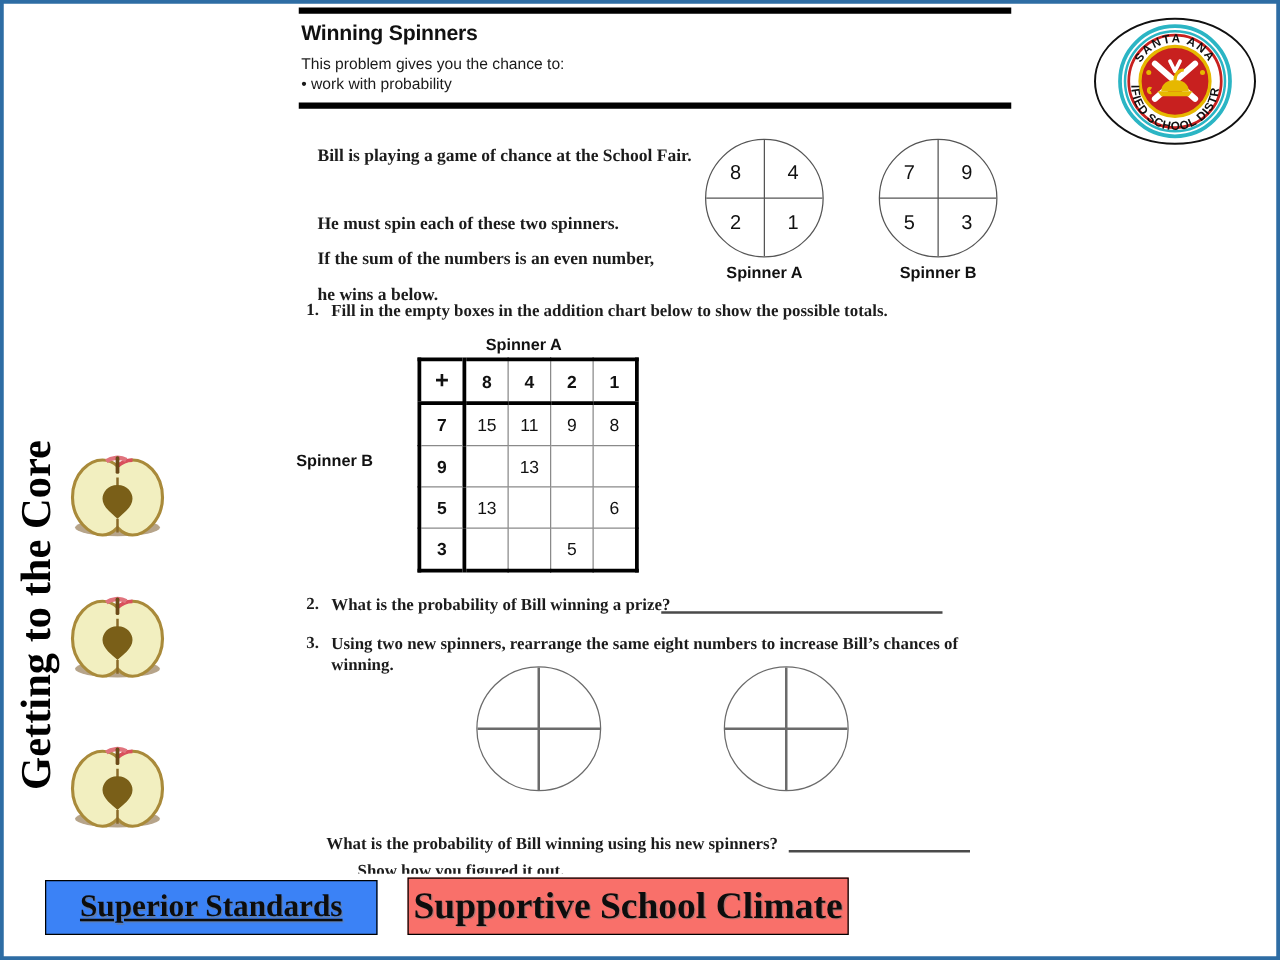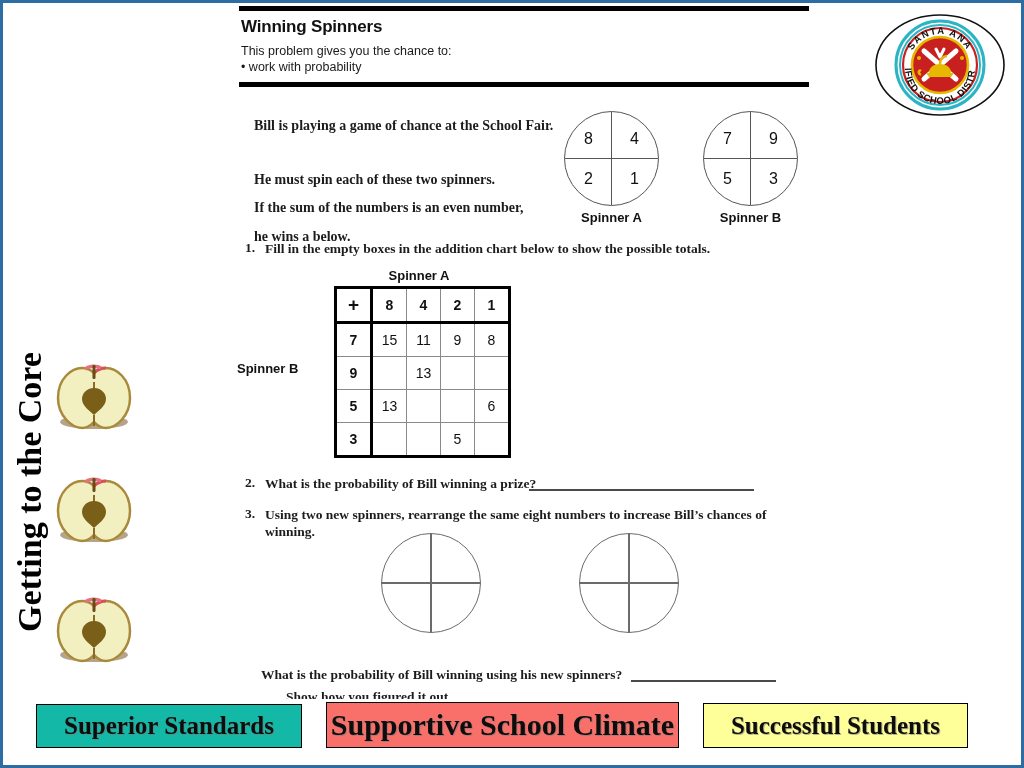--- a/index.html
+++ b/index.html
@@ -431,23 +431,20 @@
       <path id="arc-bottom" d="M 31 56 a 35 35 0 0 0 70 0" fill="none"></path>
     </defs>
     <text font-family="Liberation Sans, sans-serif" font-size="9.5" font-weight="bold" fill="#111111" letter-spacing="1.4">
       <textPath href="#arc-top" startOffset="50%" text-anchor="middle">SANTA  ANA</textPath>
     </text>
     <text font-family="Liberation Sans, sans-serif" font-size="9.5" font-weight="bold" fill="#111111" letter-spacing="0.6">
       <textPath href="#arc-bottom" startOffset="50%" text-anchor="middle">UNIFIED SCHOOL DISTRICT</textPath>
     </text>
   </svg>
 
-  <div class="banner" id="banner-green" style="background: #14b8a6;">
+  <div class="banner" id="banner-green" style="background: #3b82f6; text-decoration: underline;">
     <span>Superior Standards</span>
   </div>
   <div class="banner" id="banner-red" style="background: rgb(249, 112, 106);">
     <span>Supportive School Climate</span>
   </div>
-  <div class="banner" id="banner-yellow" style="background: rgb(255, 255, 153);">
-    <span>Successful Students</span>
-  </div>
 
 </div>
 
 </body></html>

